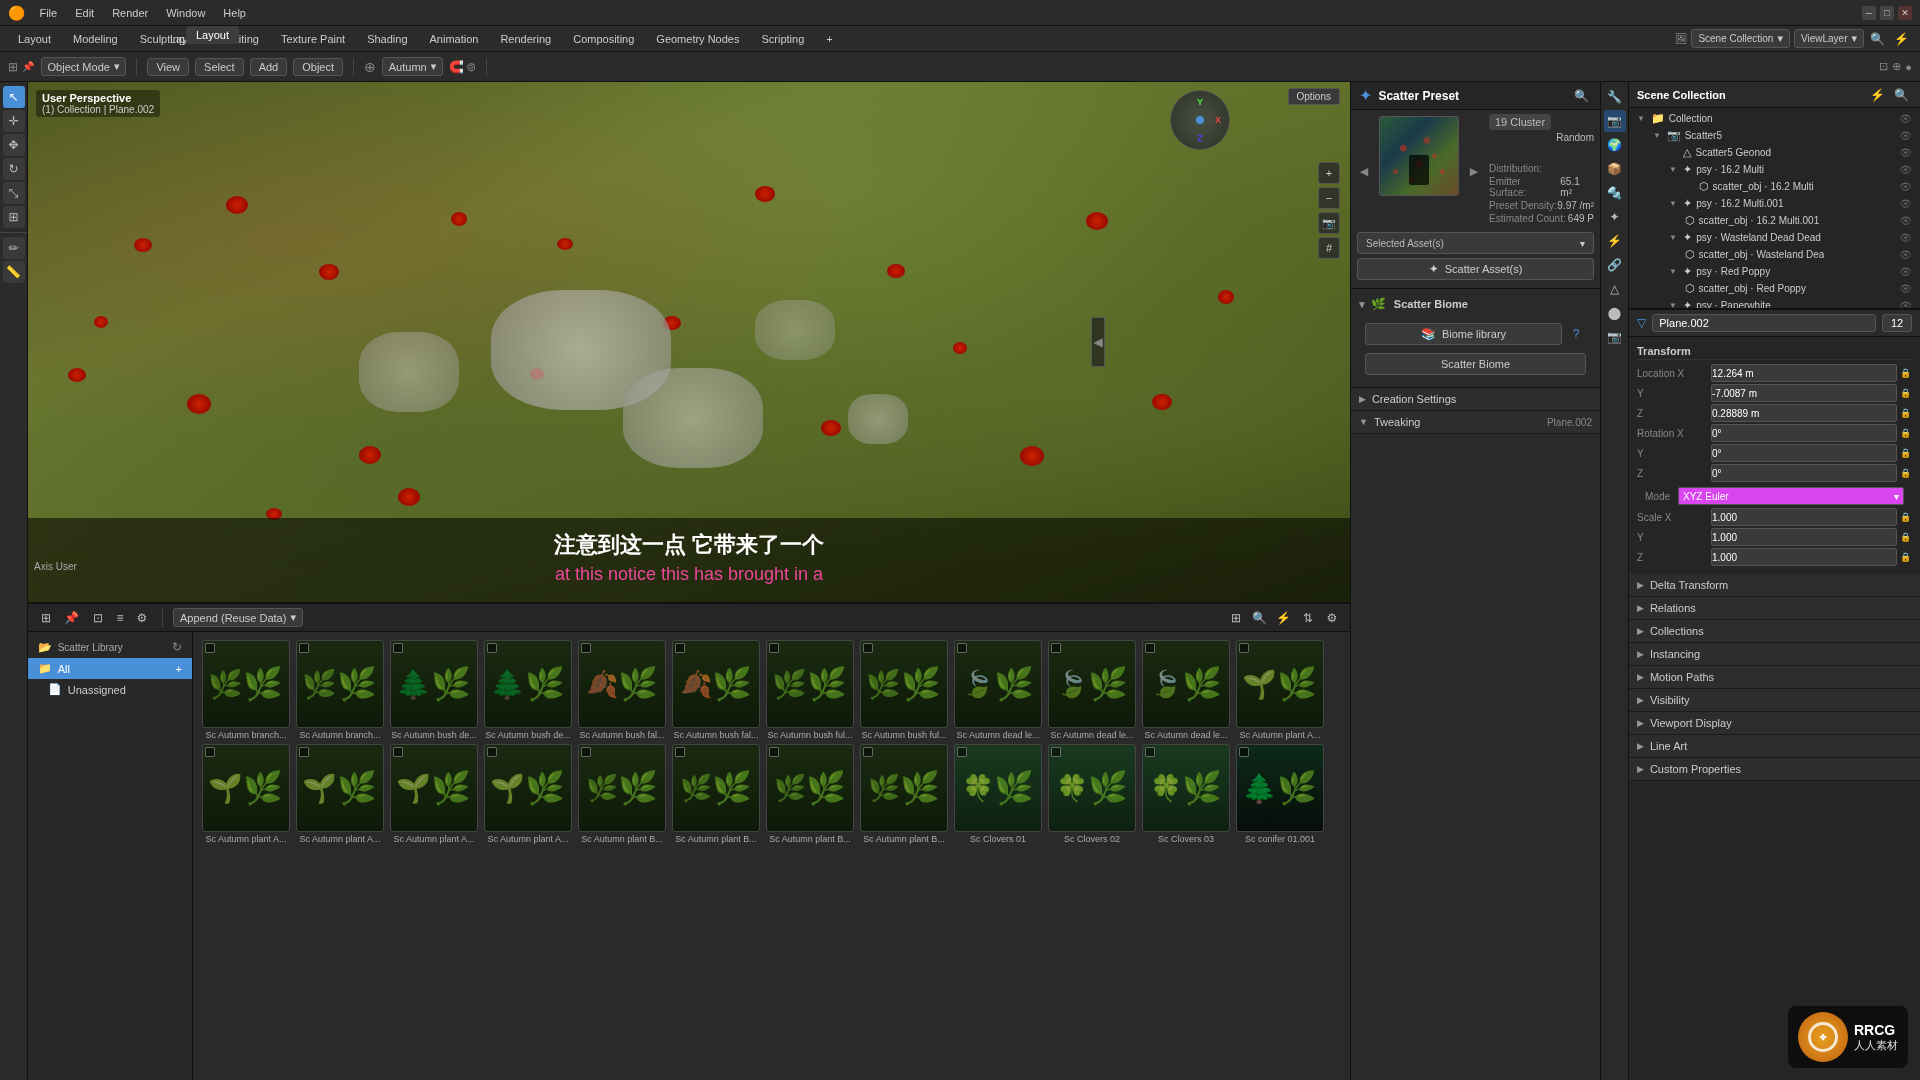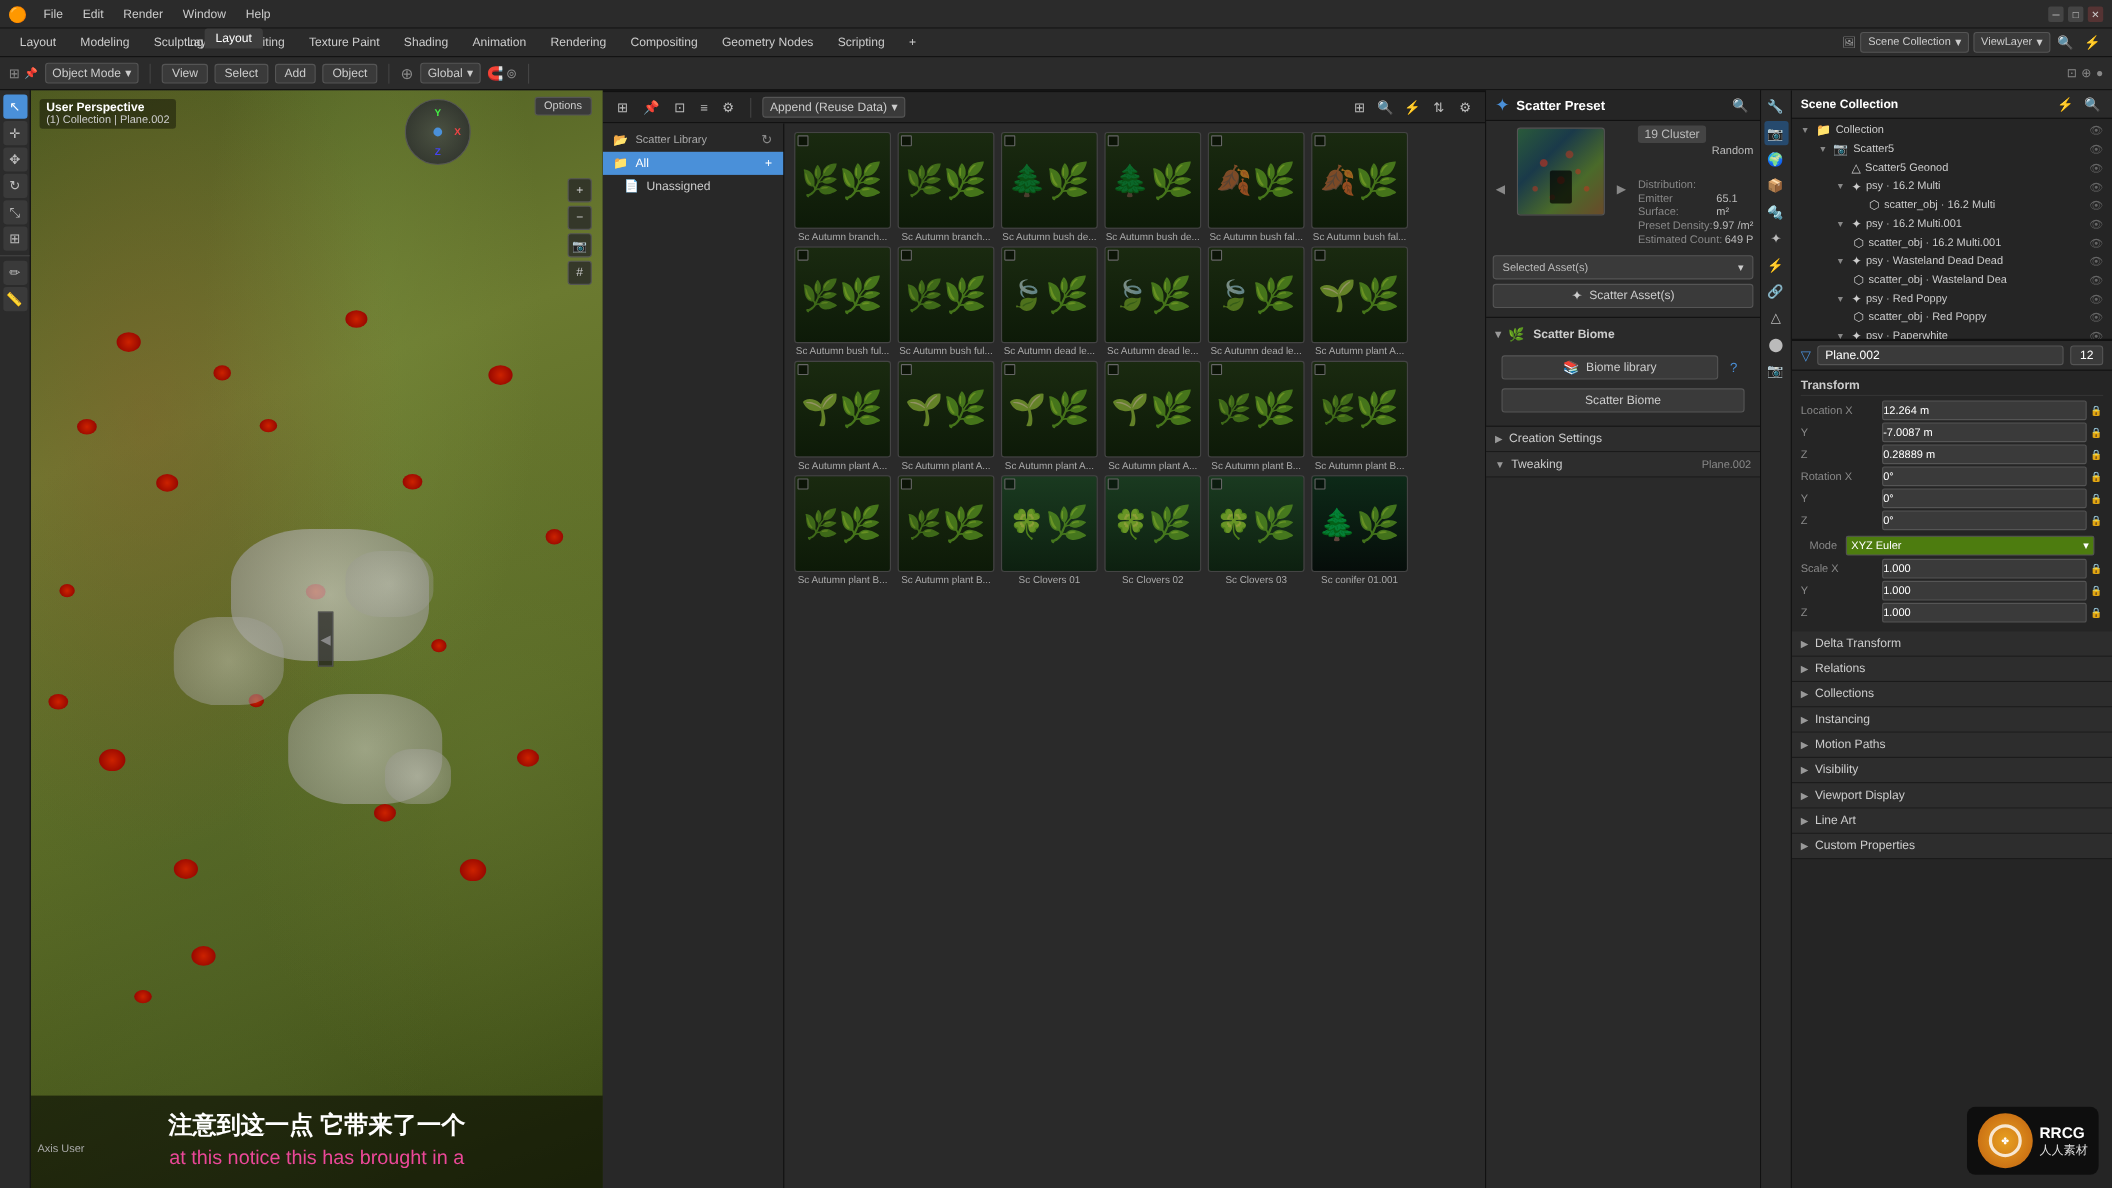--- a/index.html
+++ b/index.html
@@ -142,21 +142,21 @@
       cursor: pointer;
       font-size: 12px;
       color: #bbb;
     }
     .tool-btn.active { background: #4a90d9; color: #fff; }
 
     
     #center-area {
       flex: 1;
       display: flex;
-      flex-direction: row;
+      flex-direction: column;
       position: relative;
     }
 
     
     #viewport {
       flex: 0 0 520px;
       position: relative;
       background: #1a1a1a;
       overflow: hidden;
     }
@@ -580,21 +580,21 @@
       display: flex;
       align-items: center;
       justify-content: space-between;
       padding: 3px 8px;
     }
     .mode-label { font-size: 10px; color: #888; }
     .mode-dropdown {
       flex: 1;
       margin-left: 8px;
       height: 18px;
-      background: #4d7c0f;
+      background: #d946ef;
       border: 1px solid #555;
       border-radius: 2px;
       padding: 0 4px;
       font-size: 10px;
       color: #fff;
       display: flex;
       align-items: center;
       justify-content: space-between;
     }
     .nav-arr-btn {
@@ -671,21 +671,21 @@
   </div>
   <div class="separator-v"></div>
   <span class="th-btn">View</span>
   <span class="th-btn">Select</span>
   <span class="th-btn">Add</span>
   <span class="th-btn">Object</span>
   <div class="separator-v"></div>
 
   <span style="font-size:14px; color:#888;">⊕</span>
   <div class="th-dropdown">
-    <span>Global</span>
+    <span>Autumn</span>
     <span>▾</span>
   </div>
   <div style="display:flex; gap:2px;">
     <span style="font-size:12px; color:#888; cursor:pointer;">🧲</span>
     <span style="font-size:12px; color:#888; cursor:pointer;">⊚</span>
   </div>
   <div class="separator-v"></div>
 
   <div style="margin-left:auto; display:flex; align-items:center; gap:4px;">
     <span style="font-size:11px; color:#888; cursor:pointer;">⊡</span>

